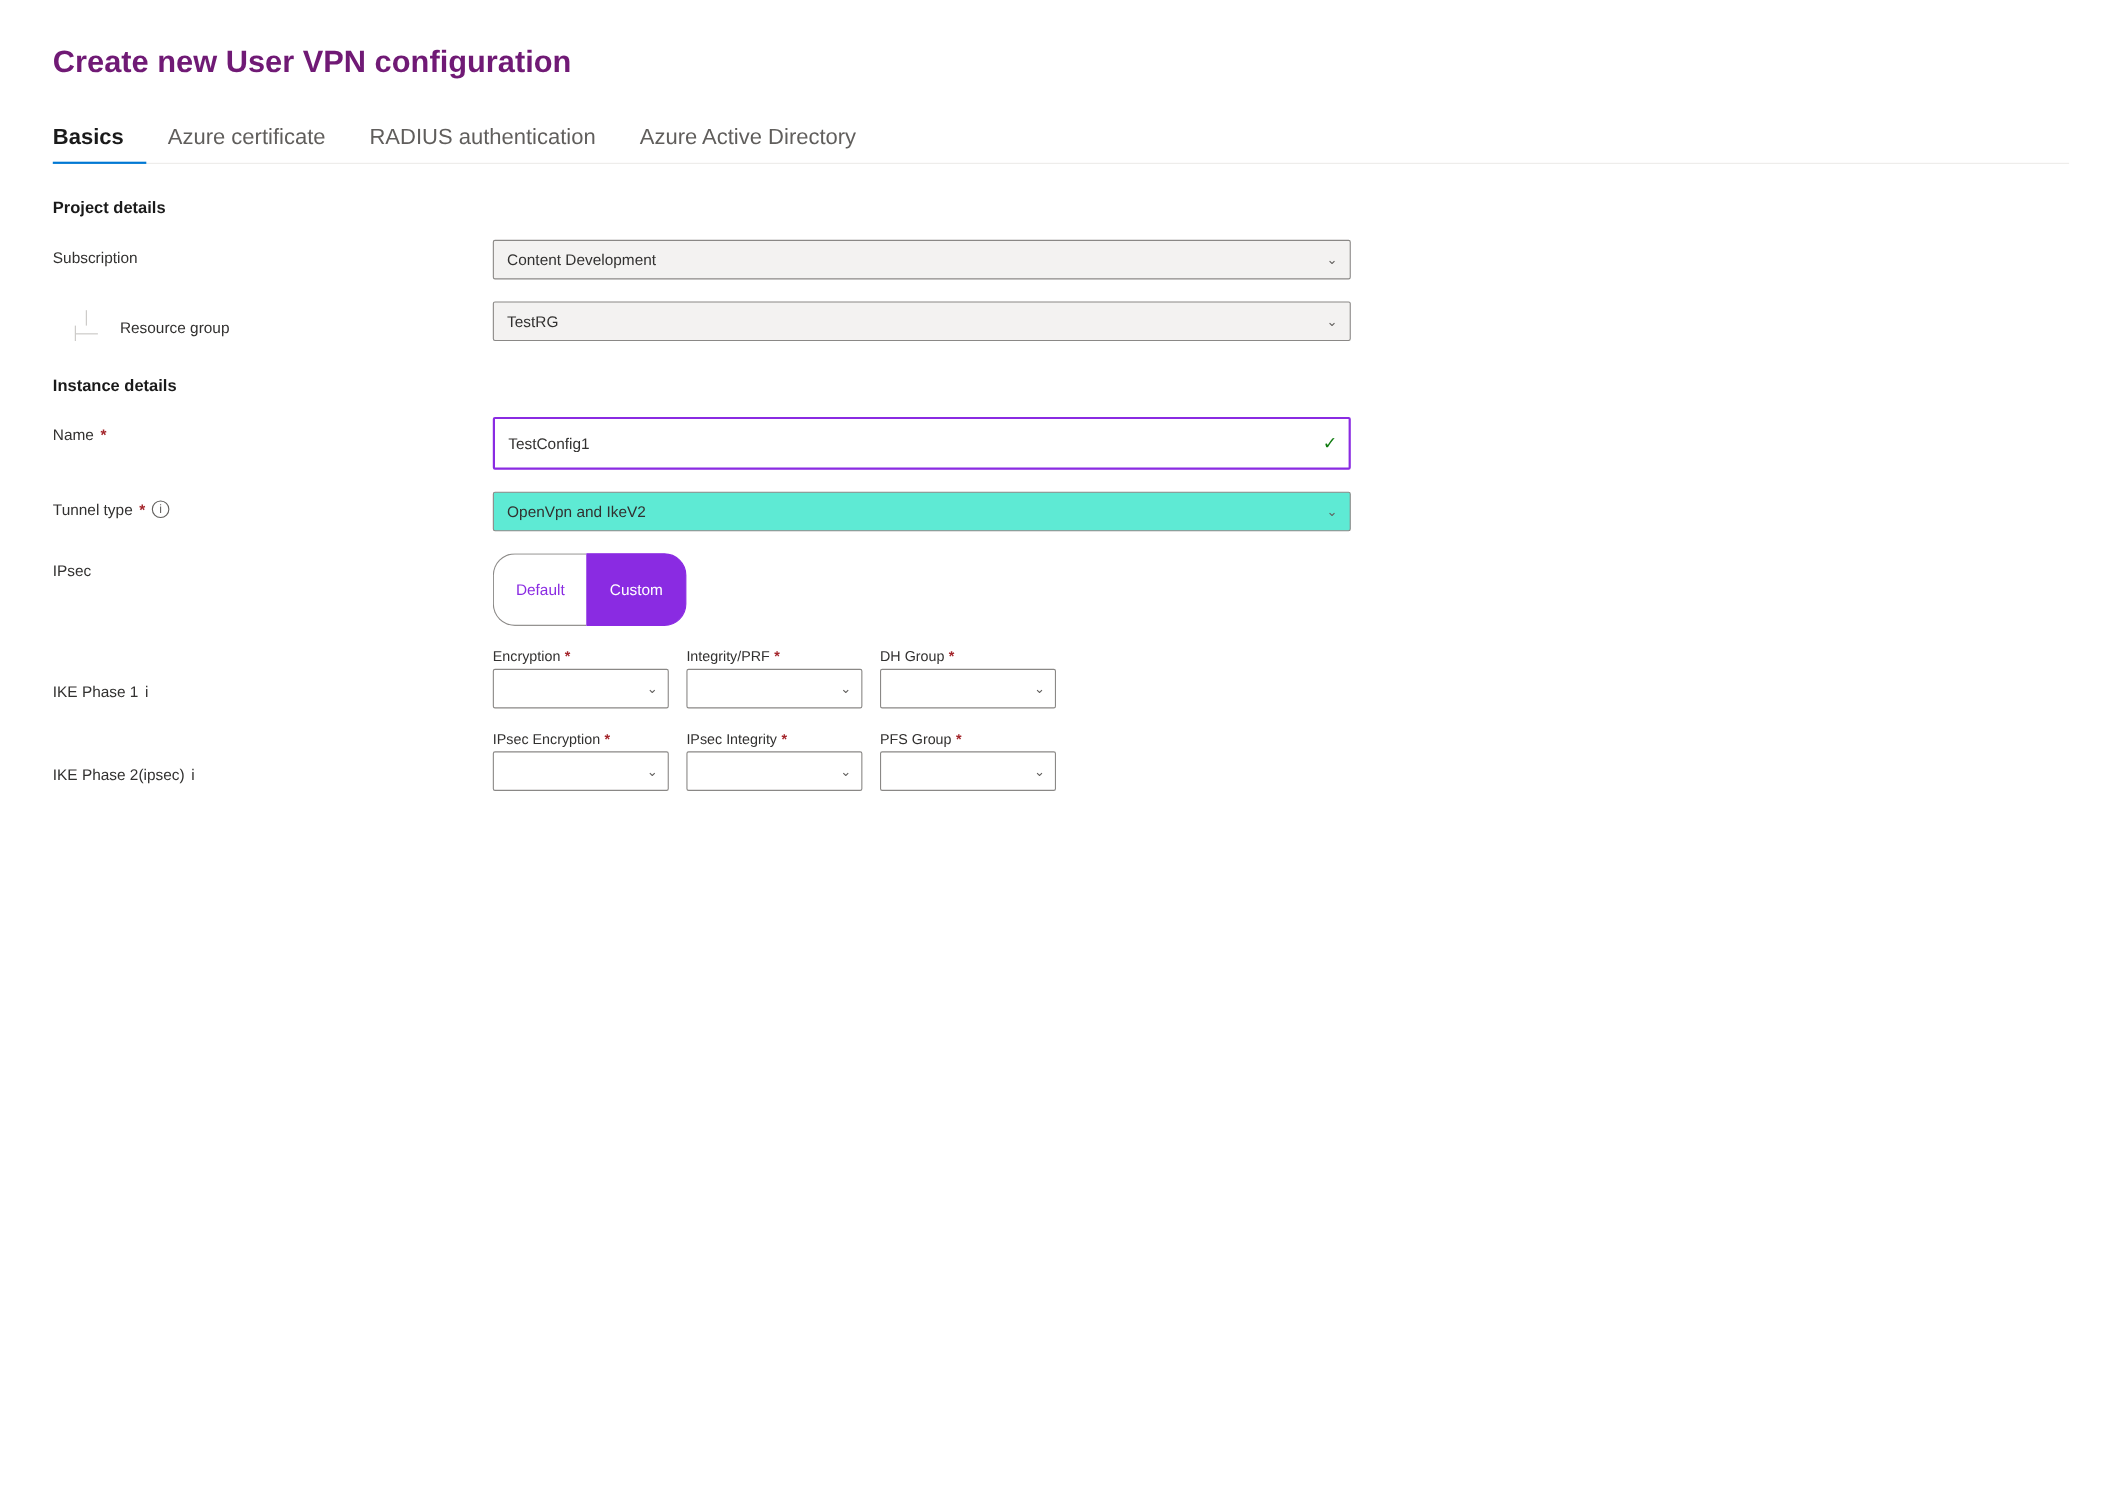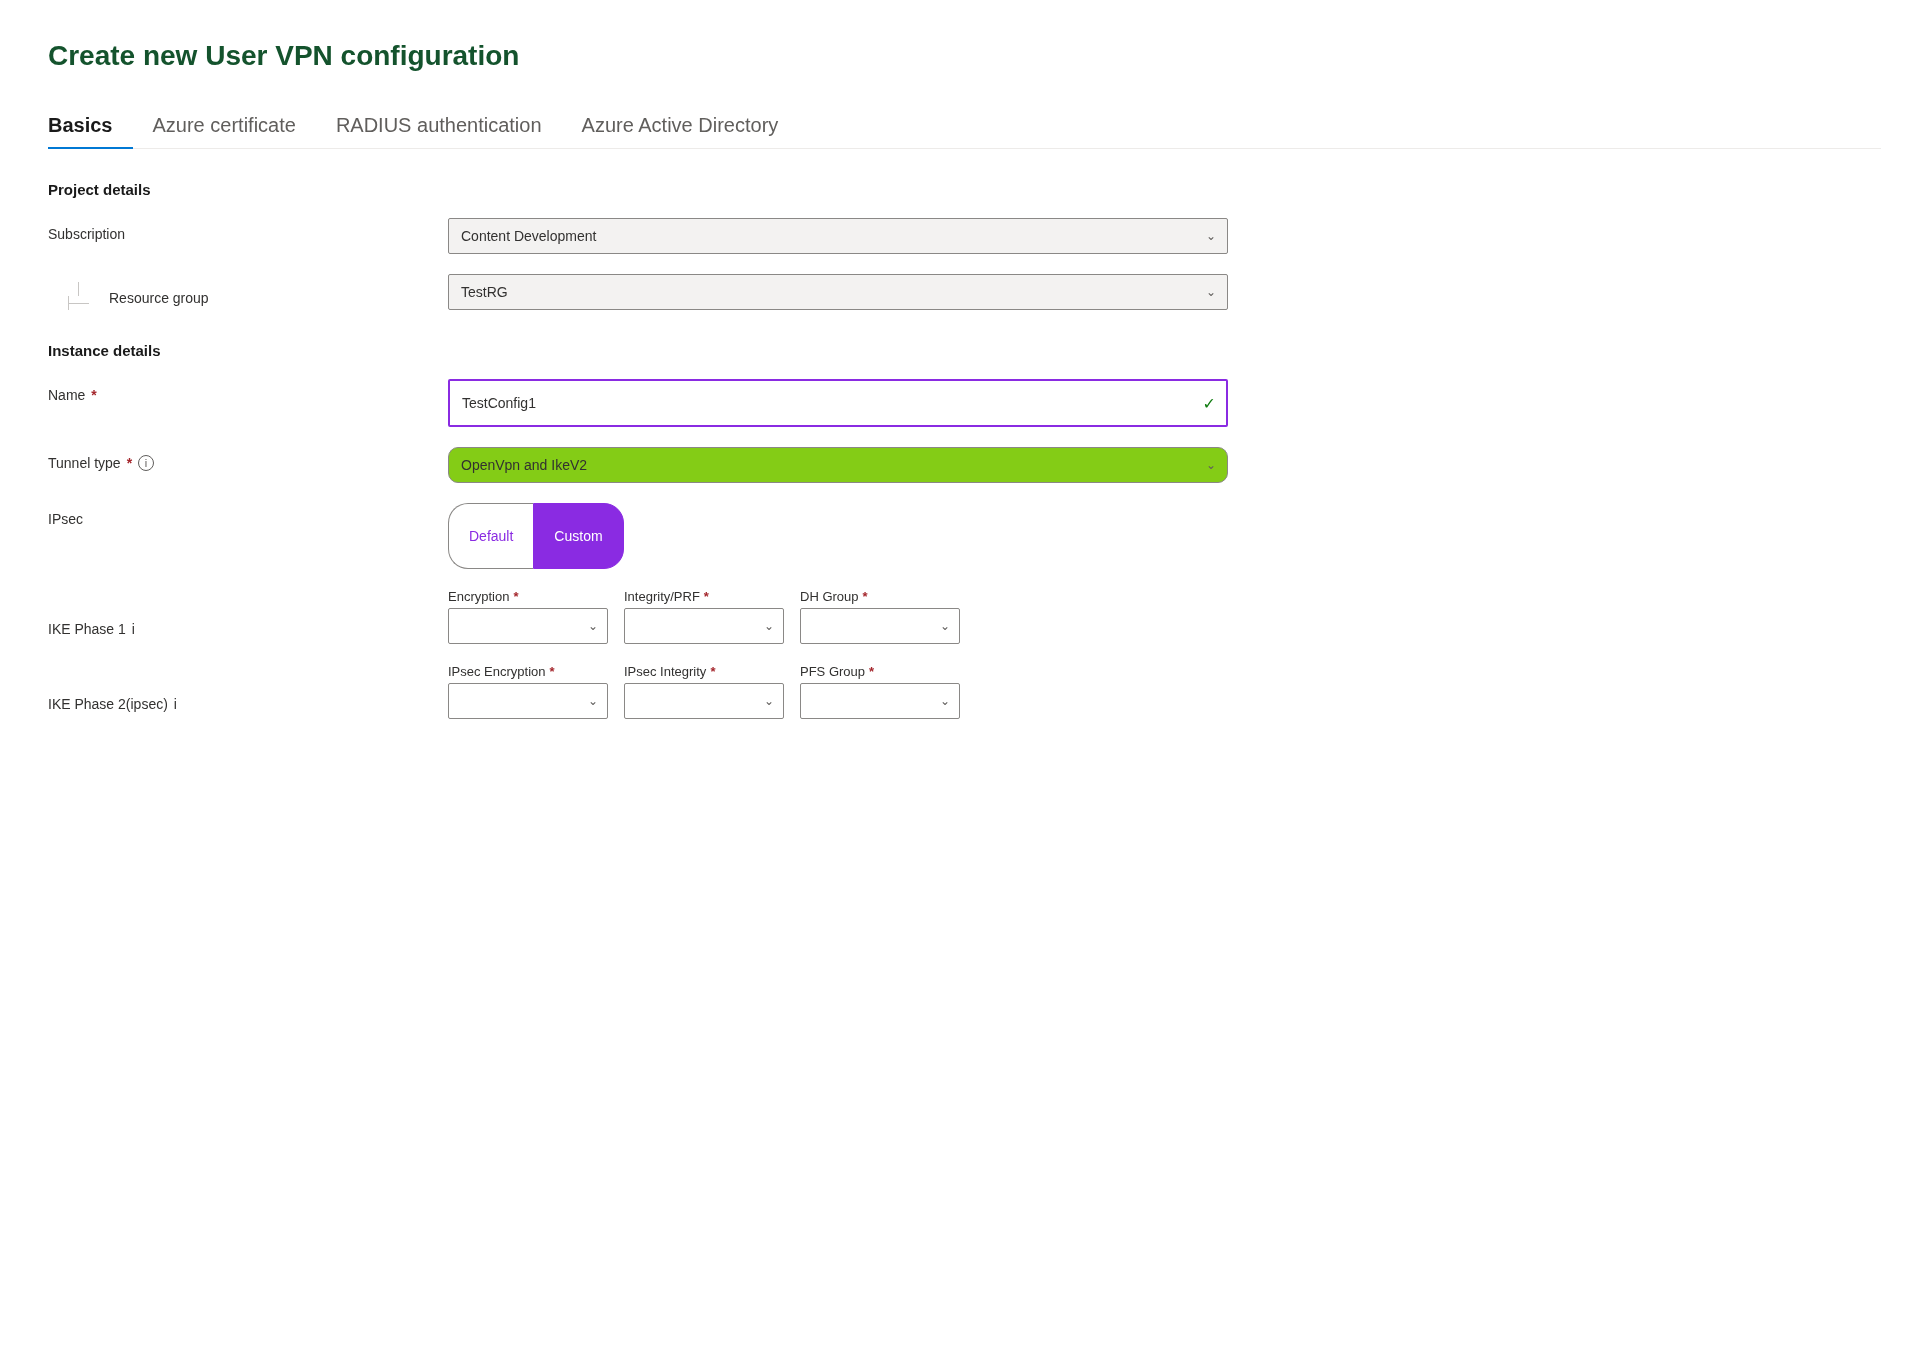--- a/index.html
+++ b/index.html
@@ -12,21 +12,21 @@
       font-family: 'Segoe UI', -apple-system, BlinkMacSystemFont, sans-serif;
       background: #ffffff;
       color: #323130;
       font-size: 14px;
       padding: 40px 48px;
     }
 
     .page-title {
       font-size: 28px;
       font-weight: 600;
-      color: #14532d;
+      color: #701a75;
       margin-bottom: 32px;
     }
 
     .tabs {
       display: flex;
       gap: 0;
       border-bottom: 1px solid #edebe9;
       margin-bottom: 32px;
     }
 
@@ -346,21 +346,21 @@
   </div>
 
   <div class="form-row">
     <div class="form-label">
       <span>Tunnel type</span>
       <span class="required">*</span>
       <span class="info-icon">i</span>
     </div>
     <div class="form-control">
       <div class="select-wrapper">
-        <select class="select-field" style="background:#84cc16;border-radius:10px;"><option>OpenVpn and IkeV2</option></select>
+        <select class="select-field" style="background:#5eead4;"><option>OpenVpn and IkeV2</option></select>
         <span class="chevron">⌄</span>
       </div>
     </div>
   </div>
 
   <div class="form-row">
     <div class="form-label">IPsec</div>
     <div class="form-control">
       <div class="toggle-group">
         <button class="toggle-btn left">Default</button>

